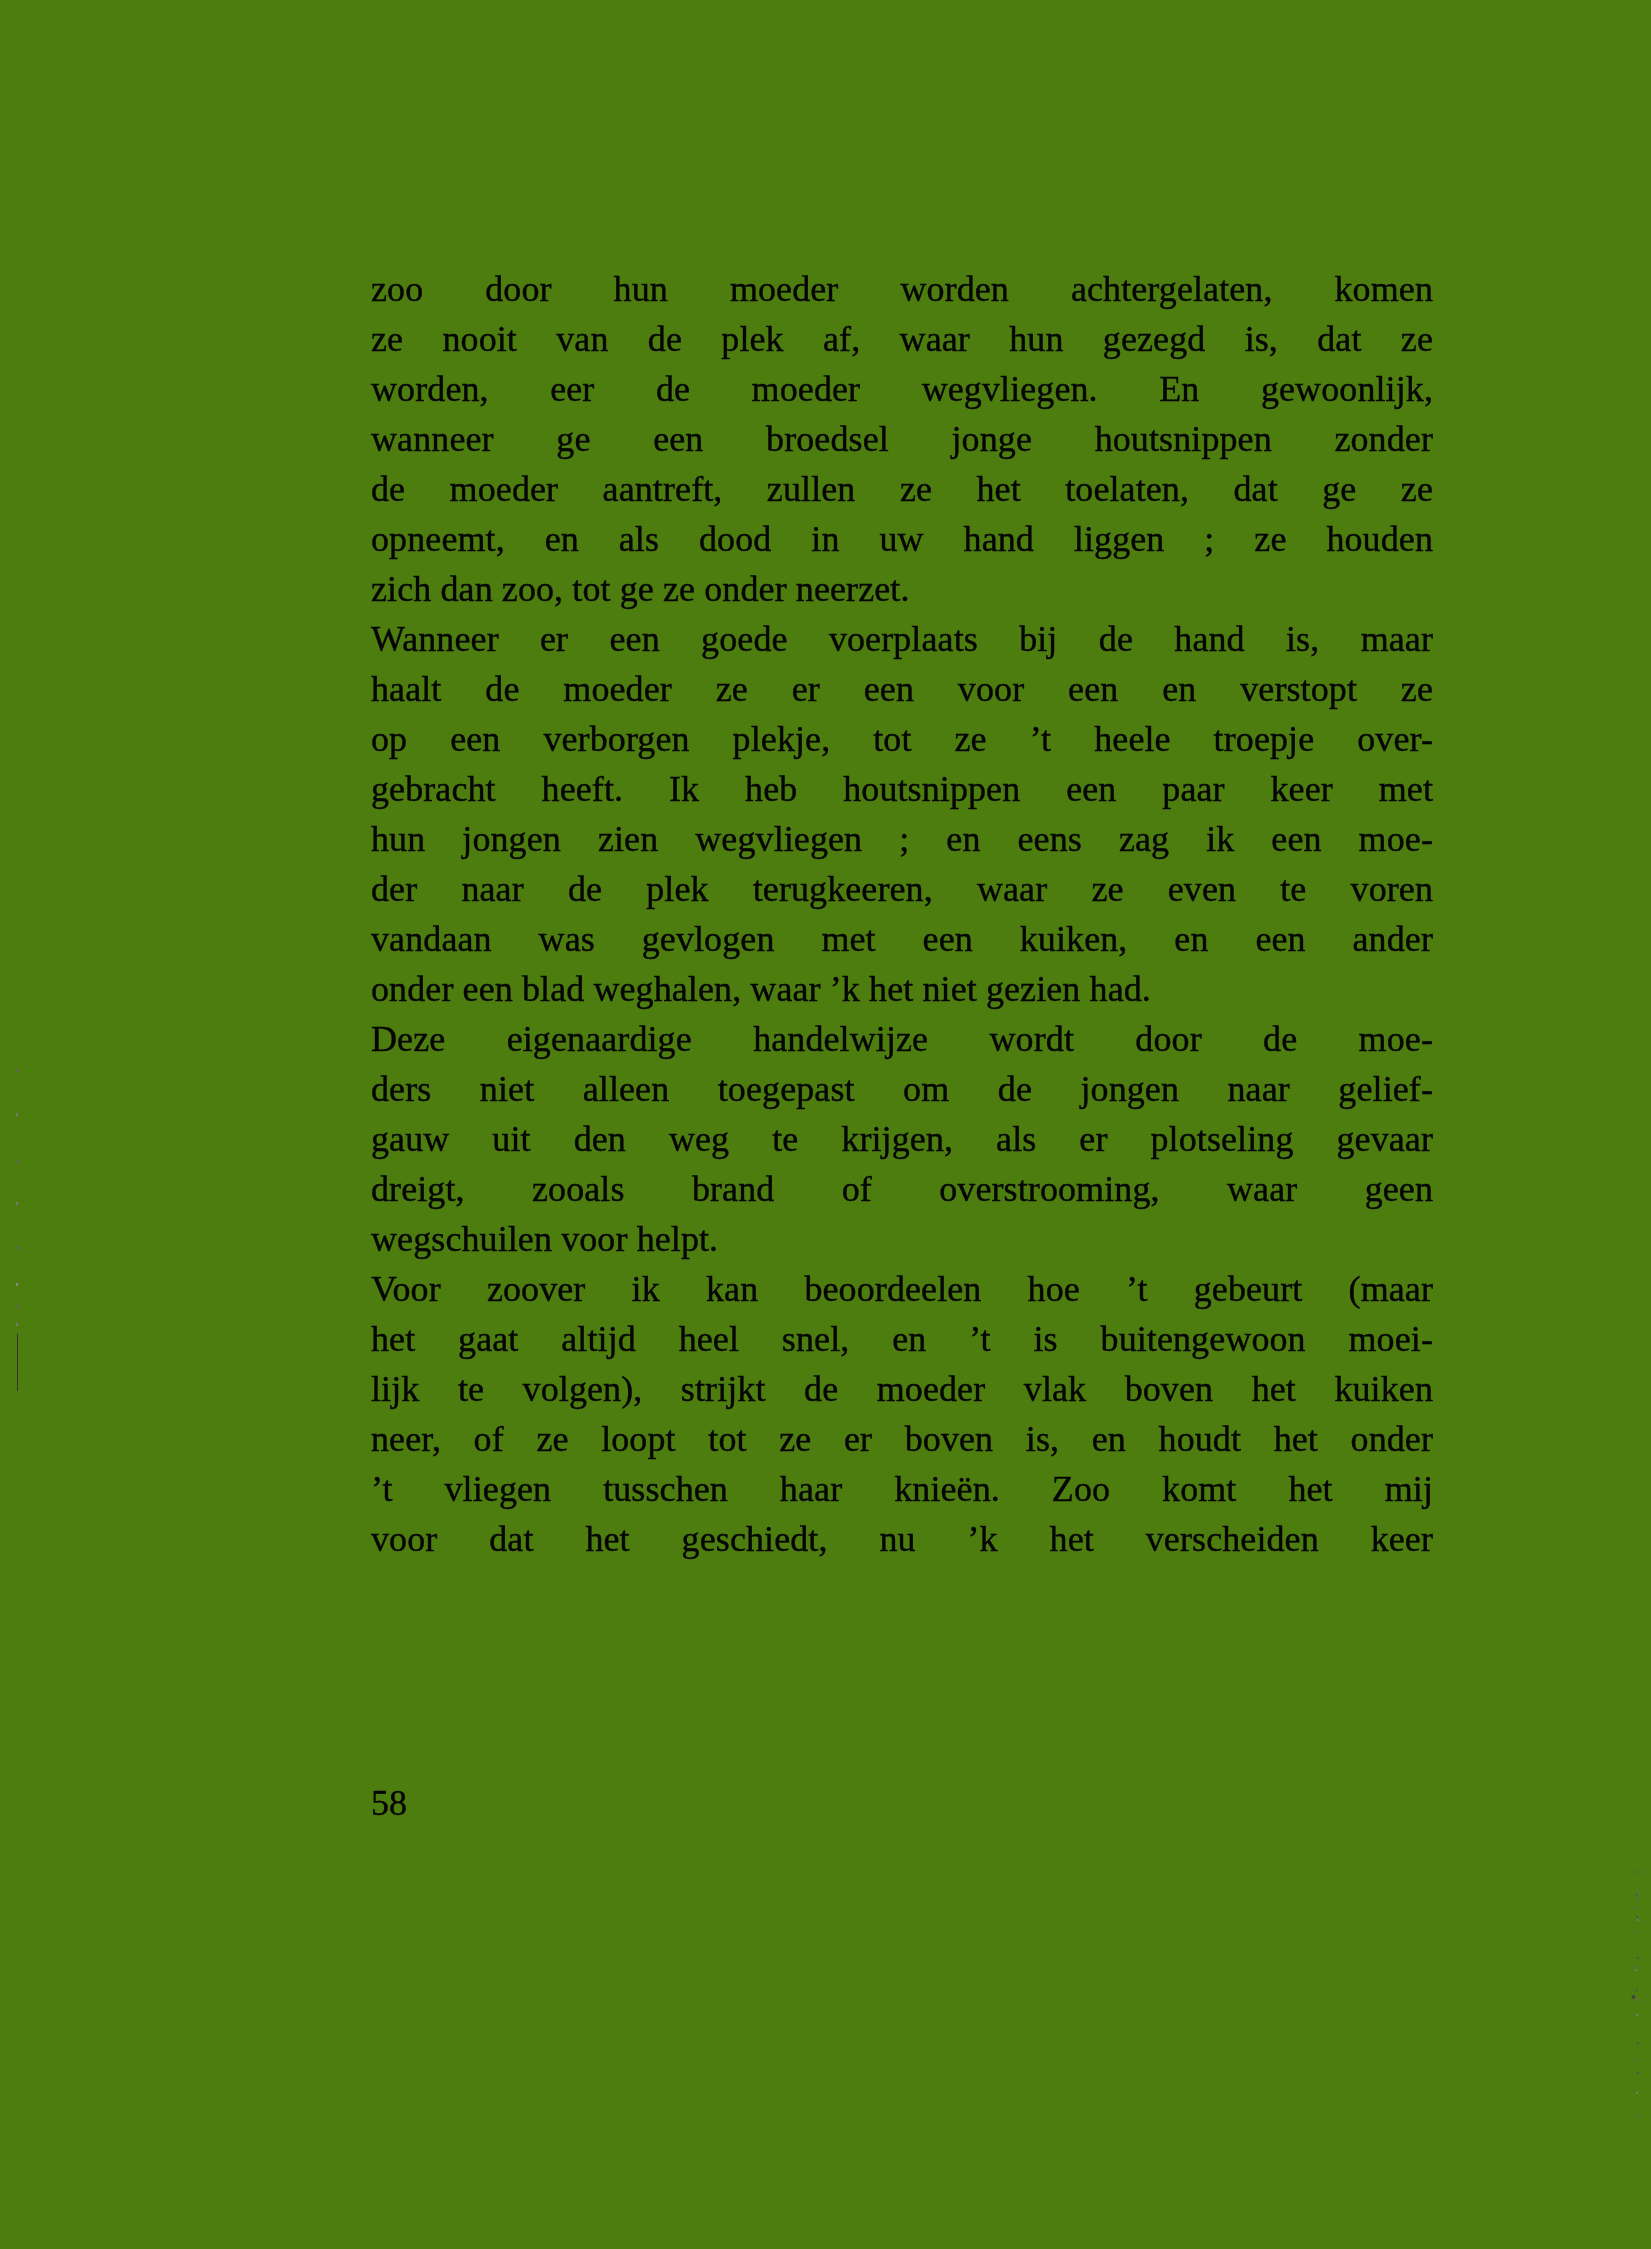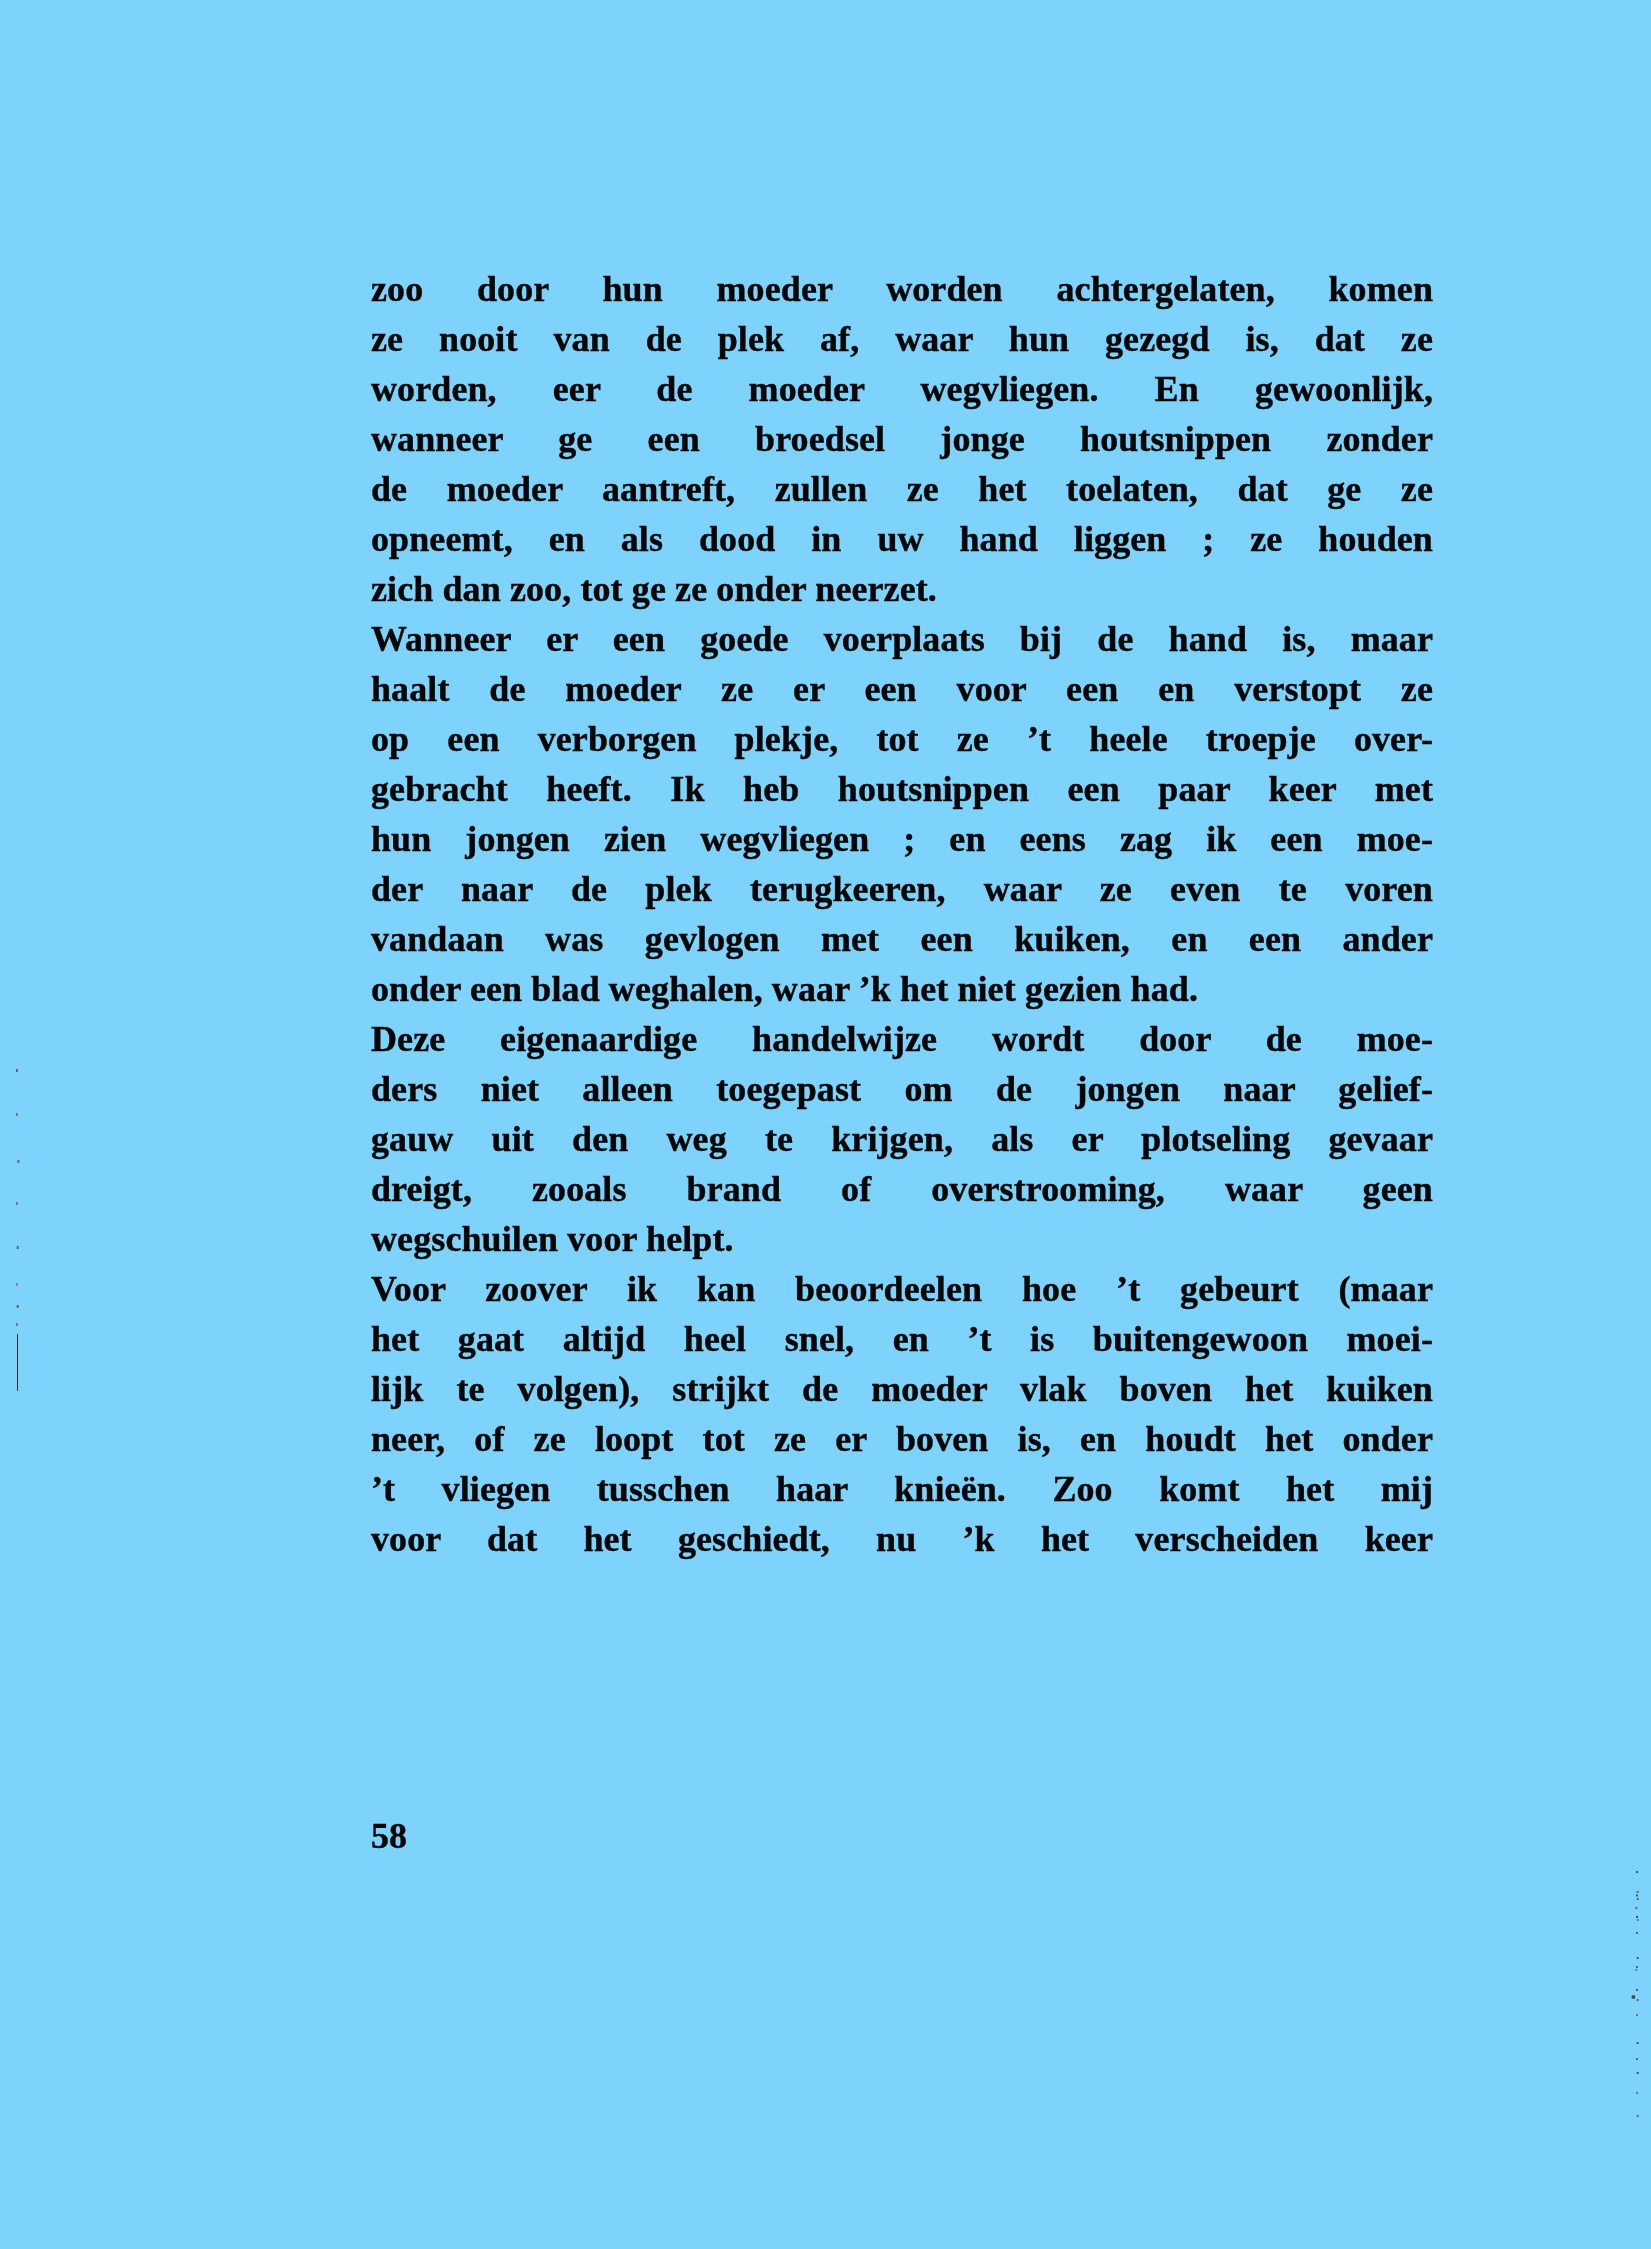--- a/index.html
+++ b/index.html
@@ -12,22 +12,21 @@
     height: 2250px;
     background: #ffffff;
     position: relative;
     overflow: hidden;
     font-family: "Liberation Serif", "DejaVu Serif", serif;
     color: #000000;
   }
   .page {
     position: absolute;
     inset: 0;
-    background: #7dd3fc;
-    font-weight: bold;
+    background: #4d7c0f;
   }
   .text-block {
     position: absolute;
     left: 371px;
     top: 264px;
     width: 1062px;
     font-size: 36px;
     line-height: 50px;
     color: #050505;
     -webkit-text-stroke: 0.4px #050505;
@@ -46,21 +45,20 @@
   .line.j {
     text-align-last: justify;
   }
   .page-number {
     position: absolute;
     left: 371px;
     top: 1778px;
     font-size: 36px;
     line-height: 50px;
     color: #050505;
-    margin-top: 33px;
     -webkit-text-stroke: 0.4px #050505;
   }
   
   .speckles {
     position: absolute;
     color: #555;
   }
   #specks-left {
     left: 16.4px;
     top: 1069px;

